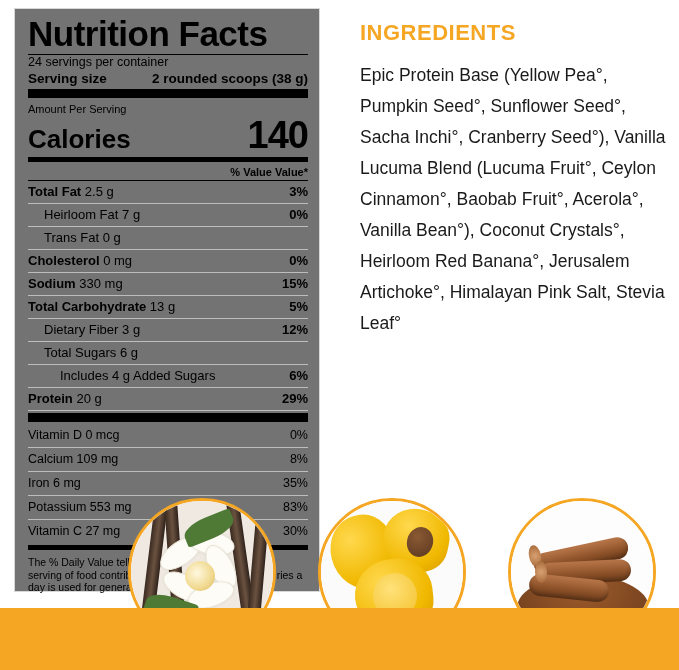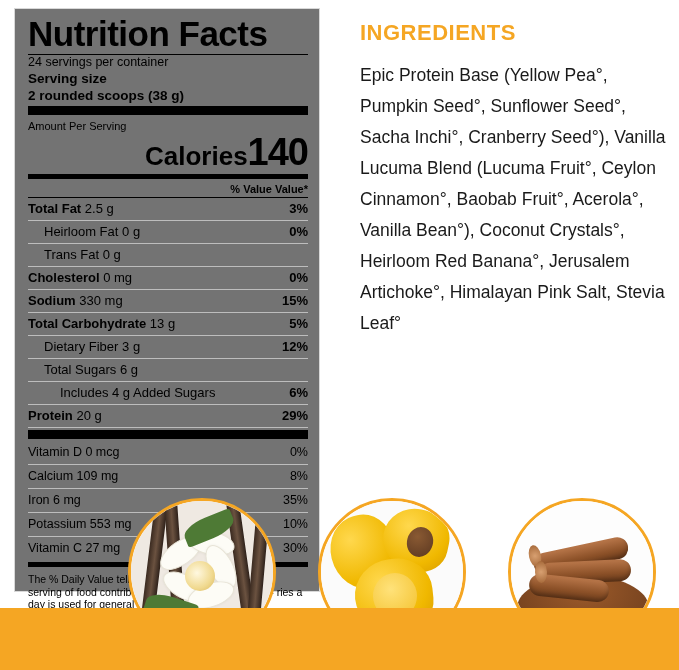--- a/index.html
+++ b/index.html
@@ -61,21 +61,20 @@
   .nf-servings {
     font-size: 12.5px;
     line-height: 15px;
   }
   .nf-serving-size {
     font-weight: bold;
     font-size: 13.5px;
     line-height: 17px;
     display: flex;
     justify-content: space-between;
-    flex-direction: column;
   }
   .rule-thick {
     border-bottom: 9px solid #000;
     margin: 2px 0 2px 0;
   }
   .rule-med {
     border-bottom: 5px solid #000;
     margin: 2px 0 2px 0;
   }
   .rule-thin {
@@ -85,21 +84,21 @@
     border-bottom: 1px solid #bdbdbd;
   }
   .amount-line {
     font-size: 11px;
     font-weight: normal;
     line-height: 14px;
     padding-top: 2px;
   }
   .cal-row {
     display: flex;
-    justify-content: flex-end;
+    justify-content: space-between;
     align-items: flex-end;
     padding-bottom: 1px;
   }
   .cal-label {
     font-size: 26px;
     font-weight: bold;
     line-height: 30px;
   }
   .cal-value {
     font-size: 38px;
@@ -324,21 +323,21 @@
       <div class="dv-head">% Value Value*</div>
       <div class="rule-thin"></div>
 
       <div id="nutrient-rows">
           <div class="row">
             <span class="left"><span class="bold">Total Fat</span><span> 2.5 g</span></span>
             <span class="right">3%</span>
           </div>
           <div class="rule-hair"></div>
           <div class="row">
-            <span class="left ind1"><span>Heirloom Fat</span><span> 0 g</span></span>
+            <span class="left ind1"><span>Heirloom Fat</span><span> 7 g</span></span>
             <span class="right">0%</span>
           </div>
           <div class="rule-hair"></div>
           <div class="row">
             <span class="left ind1"><span class="ital">Trans</span><span> Fat 0 g</span></span>
             <span class="right"></span>
           </div>
           <div class="rule-hair"></div>
           <div class="row">
             <span class="left"><span class="bold">Cholesterol</span><span> 0 mg</span></span>
@@ -390,21 +389,21 @@
             <span>8%</span>
           </div>
           <div class="rule-hair"></div>
           <div class="vit-row">
             <span>Iron  6 mg</span>
             <span>35%</span>
           </div>
           <div class="rule-hair"></div>
           <div class="vit-row">
             <span>Potassium  553 mg</span>
-            <span>10%</span>
+            <span>83%</span>
           </div>
           <div class="rule-hair"></div>
           <div class="vit-row">
             <span>Vitamin C  27 mg</span>
             <span>30%</span>
           </div>
         </div>
 
       <div class="rule-med"></div>
       <div class="footnote">The % Daily Value tells you how much a nutrient in a serving of food contributes to a daily diet. 2,000 calo- ries a day is used for general nutrition advice.</div>

